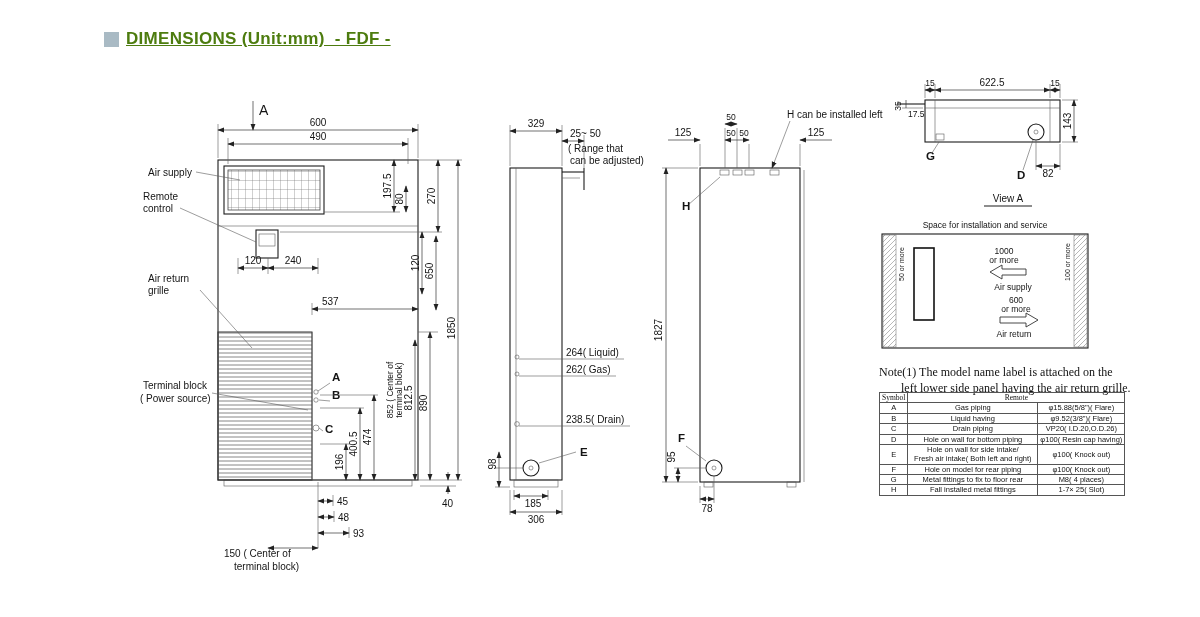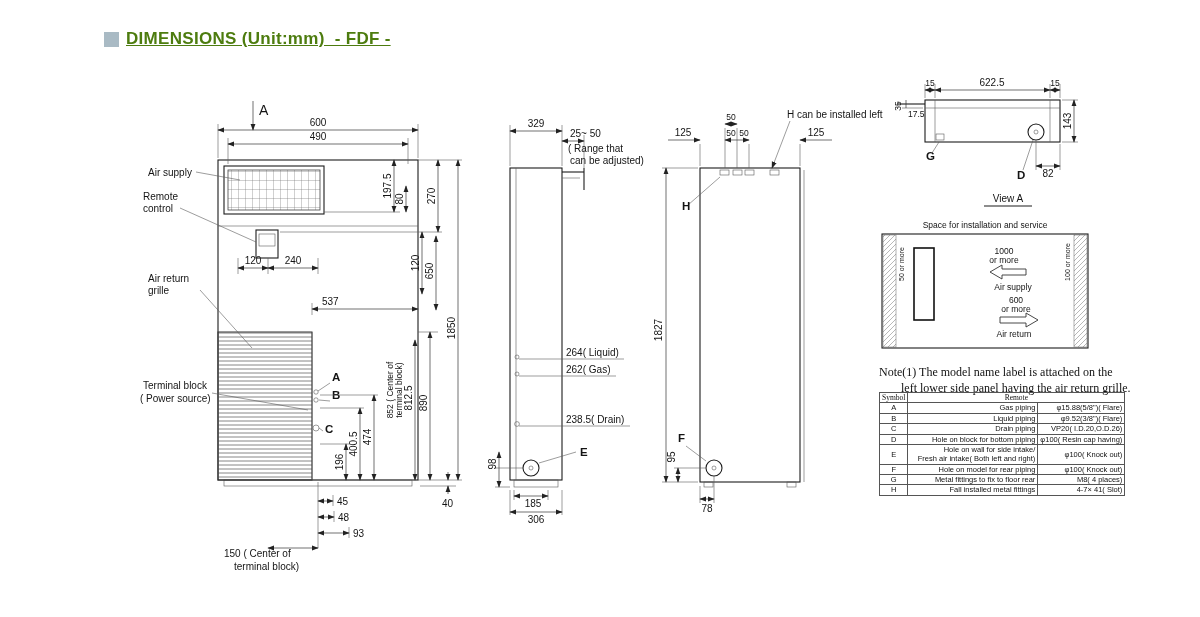--- a/index.html
+++ b/index.html
@@ -6,21 +6,21 @@
   .page{position:relative;width:1200px;height:617px;background:#fff;overflow:hidden;
         font-family:"Liberation Sans",sans-serif;color:#111;}
   .titlebar{position:absolute;left:104px;top:29px;display:flex;align-items:center;gap:7px;}
   .sq{width:15px;height:15px;background:#a9bac4;display:inline-block;}
   .ttl{font-size:17px;font-weight:700;letter-spacing:.3px;color:#4d7c0f;white-space:pre;text-decoration:underline;}
   .note{position:absolute;left:879px;top:364px;font-size:12px;line-height:1.35;color:#111;font-family:Liberation Serif, serif;}
   .note .ind{padding-left:22px;}
   .spec-table{position:absolute;left:879px;top:392px;border-collapse:collapse;table-layout:fixed;
               font-size:7.5px;line-height:1.25;color:#111;}
   .spec-table th,.spec-table td{border:1px solid #555;padding:0 2px;font-weight:400;
-              white-space:nowrap;overflow:hidden;text-align:right;}
+              white-space:nowrap;overflow:hidden;text-align:center;}
   .spec-table th{text-align:center;font-family:Liberation Serif, serif;}
   .spec-table td.c{text-align:center;}
   svg{position:absolute;left:0;top:0;}
   svg text{font-family:"Liberation Sans",sans-serif;font-size:10px;fill:#141414;}
   .sm{font-size:8.5px;} .xs{font-size:7px;}
   .pt{font-size:11.5px;font-weight:700;}
   .big{font-size:14px;}
   .ln{stroke:#1c1c1c;stroke-width:1.1;fill:none;}
   .thin{stroke:#5a5a5a;stroke-width:.6;fill:none;}
   .dimln{stroke:#333;stroke-width:.7;fill:none;}
@@ -343,31 +343,31 @@
         <th>Symbol</th>
         <th colspan="2">Remote</th>
       </tr>
       <tr>
         <td class="c">A</td>
         <td>Gas piping</td>
         <td>φ15.88(5/8")( Flare)</td>
       </tr>
       <tr>
         <td class="c">B</td>
-        <td>Liquid piping</td>
+        <td>Liquid having</td>
         <td>φ9.52(3/8")( Flare)</td>
       </tr>
       <tr>
         <td class="c">C</td>
         <td>Drain piping</td>
         <td>VP20( I.D.20,O.D.26)</td>
       </tr>
       <tr>
         <td class="c">D</td>
-        <td>Hole on block for bottom piping</td>
+        <td>Hole on wall for bottom piping</td>
         <td>φ100( Resin cap having)</td>
       </tr>
       <tr>
         <td class="c">E</td>
         <td>
           <div>Hole on wall for side intake/</div>
           <div>Fresh air intake( Both left and right)</div>
         </td>
         <td>φ100( Knock out)</td>
       </tr>
@@ -377,18 +377,18 @@
         <td>φ100( Knock out)</td>
       </tr>
       <tr>
         <td class="c">G</td>
         <td>Metal fittings to fix to floor rear</td>
         <td>M8( 4 places)</td>
       </tr>
       <tr>
         <td class="c">H</td>
         <td>Fall installed metal fittings</td>
-        <td>4-7× 41( Slot)</td>
+        <td>1-7× 25( Slot)</td>
       </tr>
     </tbody>
   </table>
 
 </div>
 
 </body></html>

